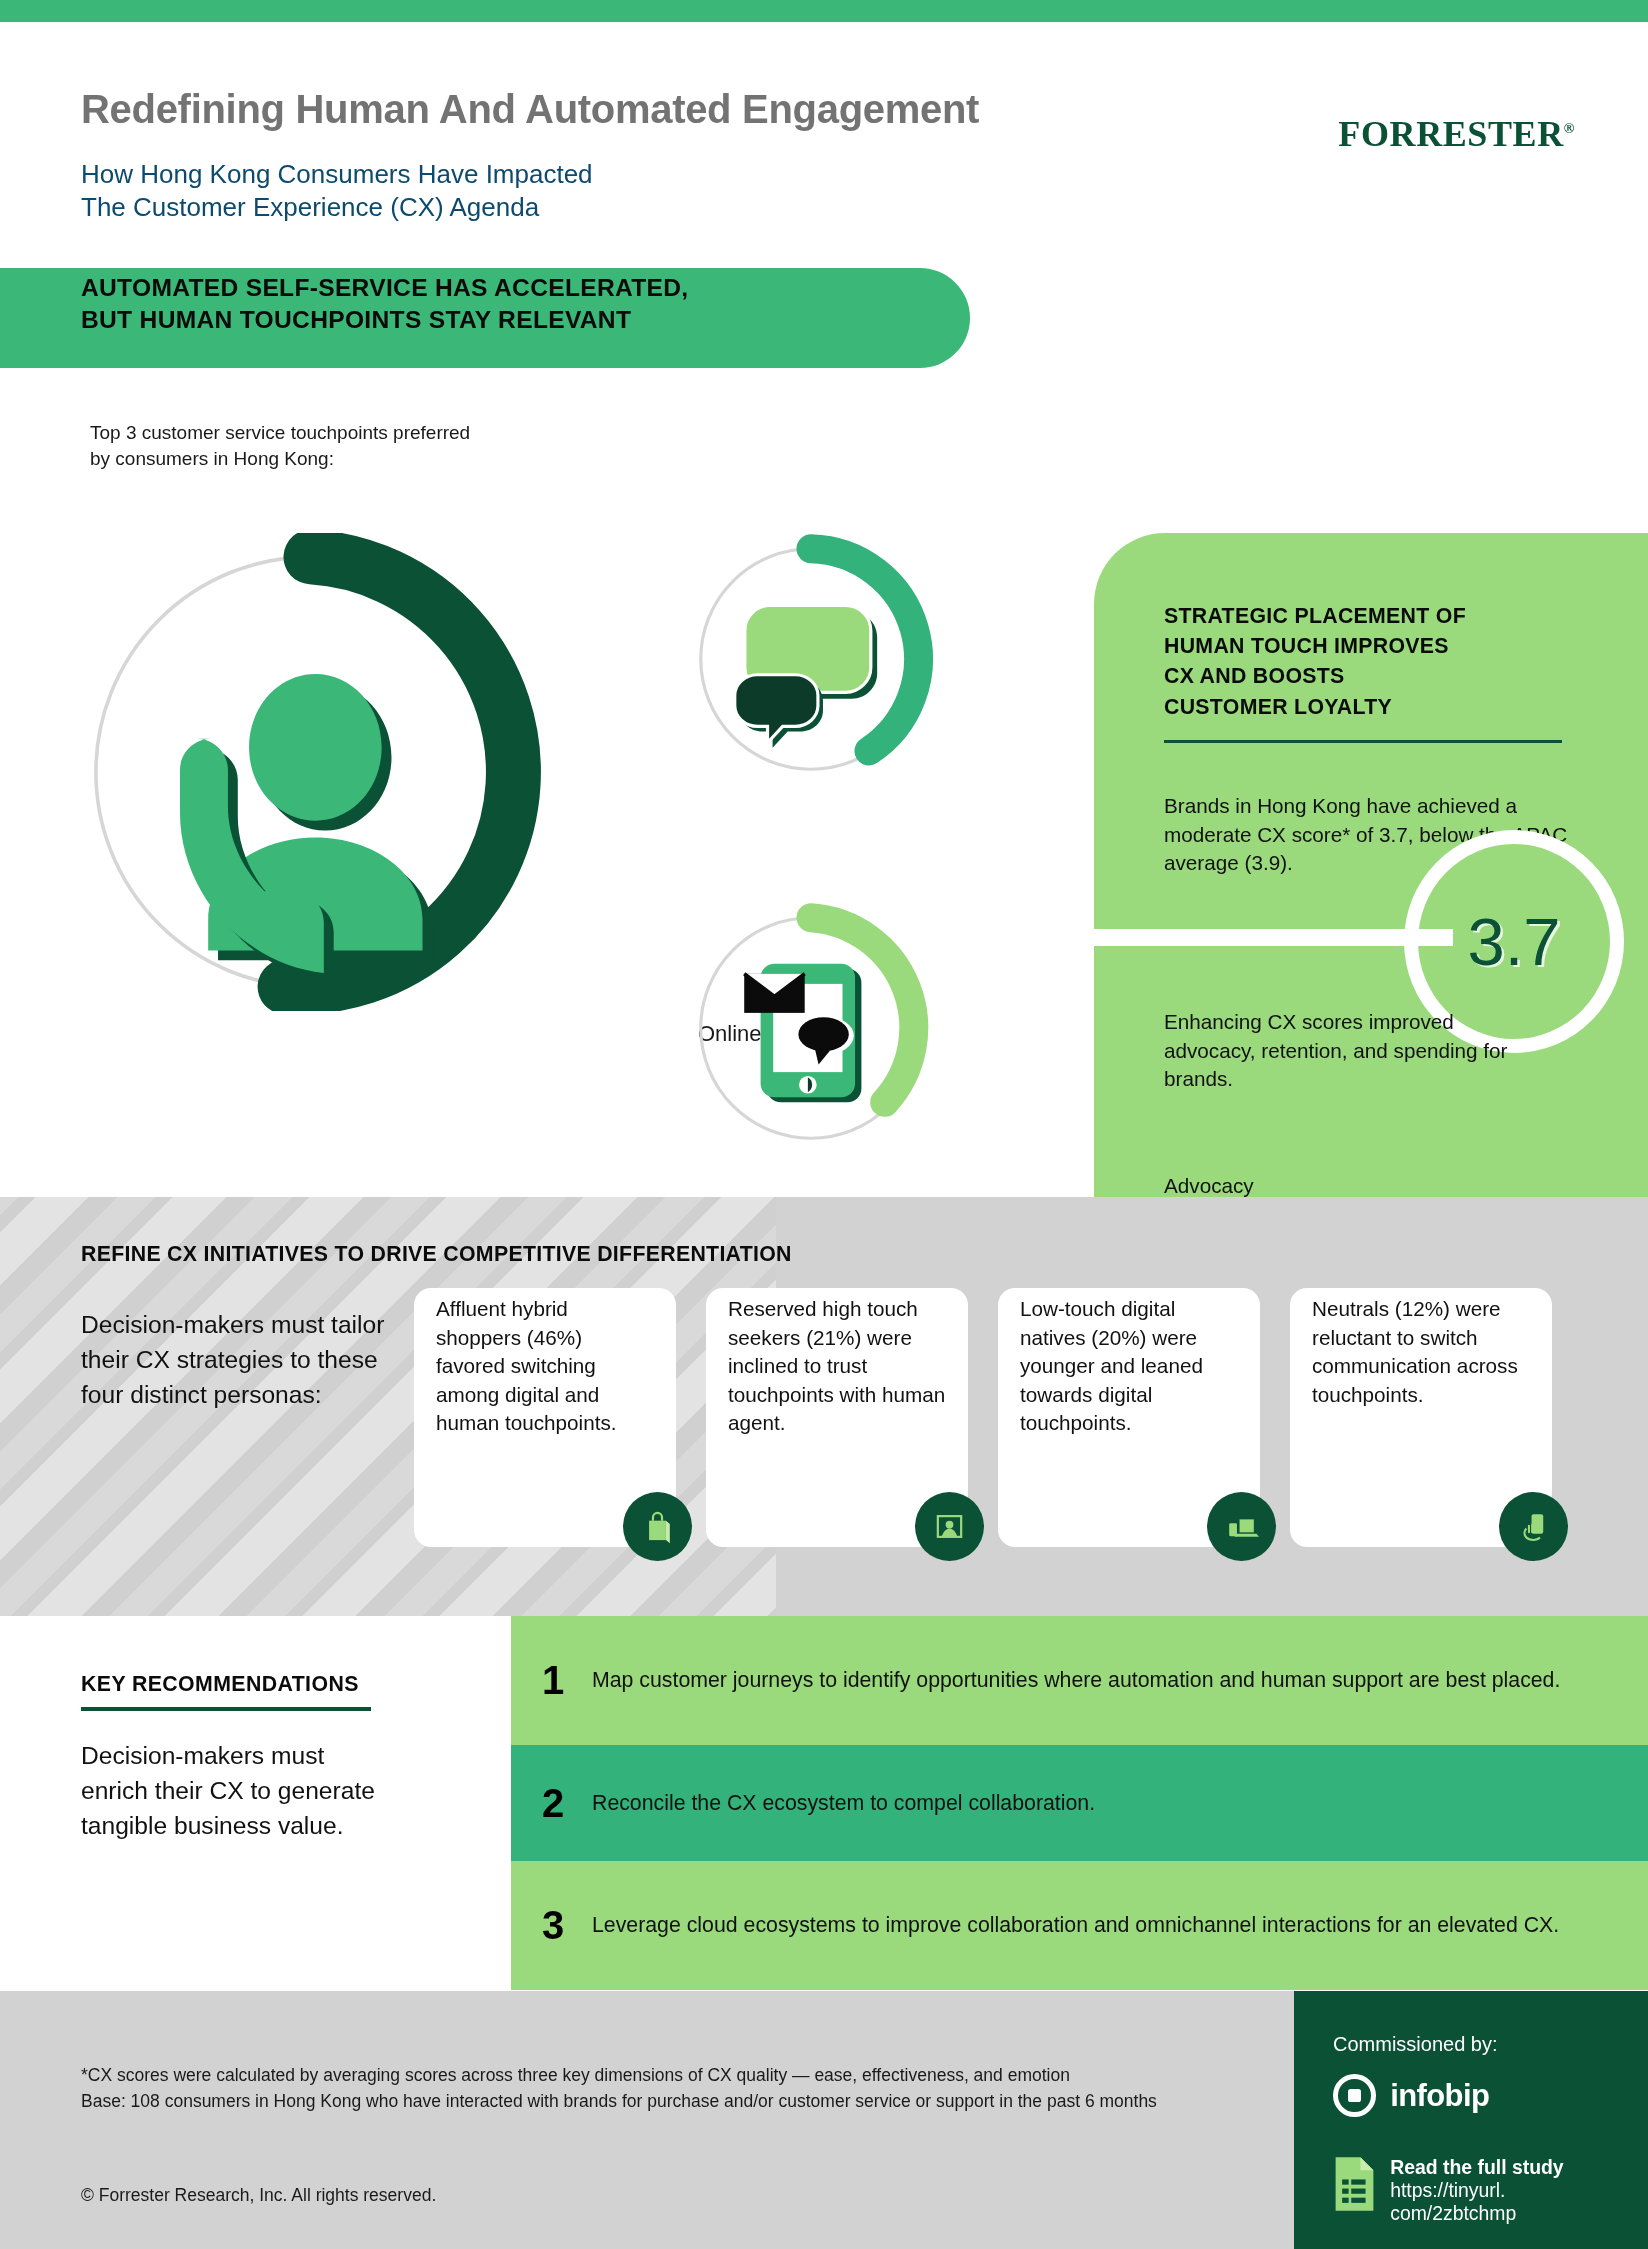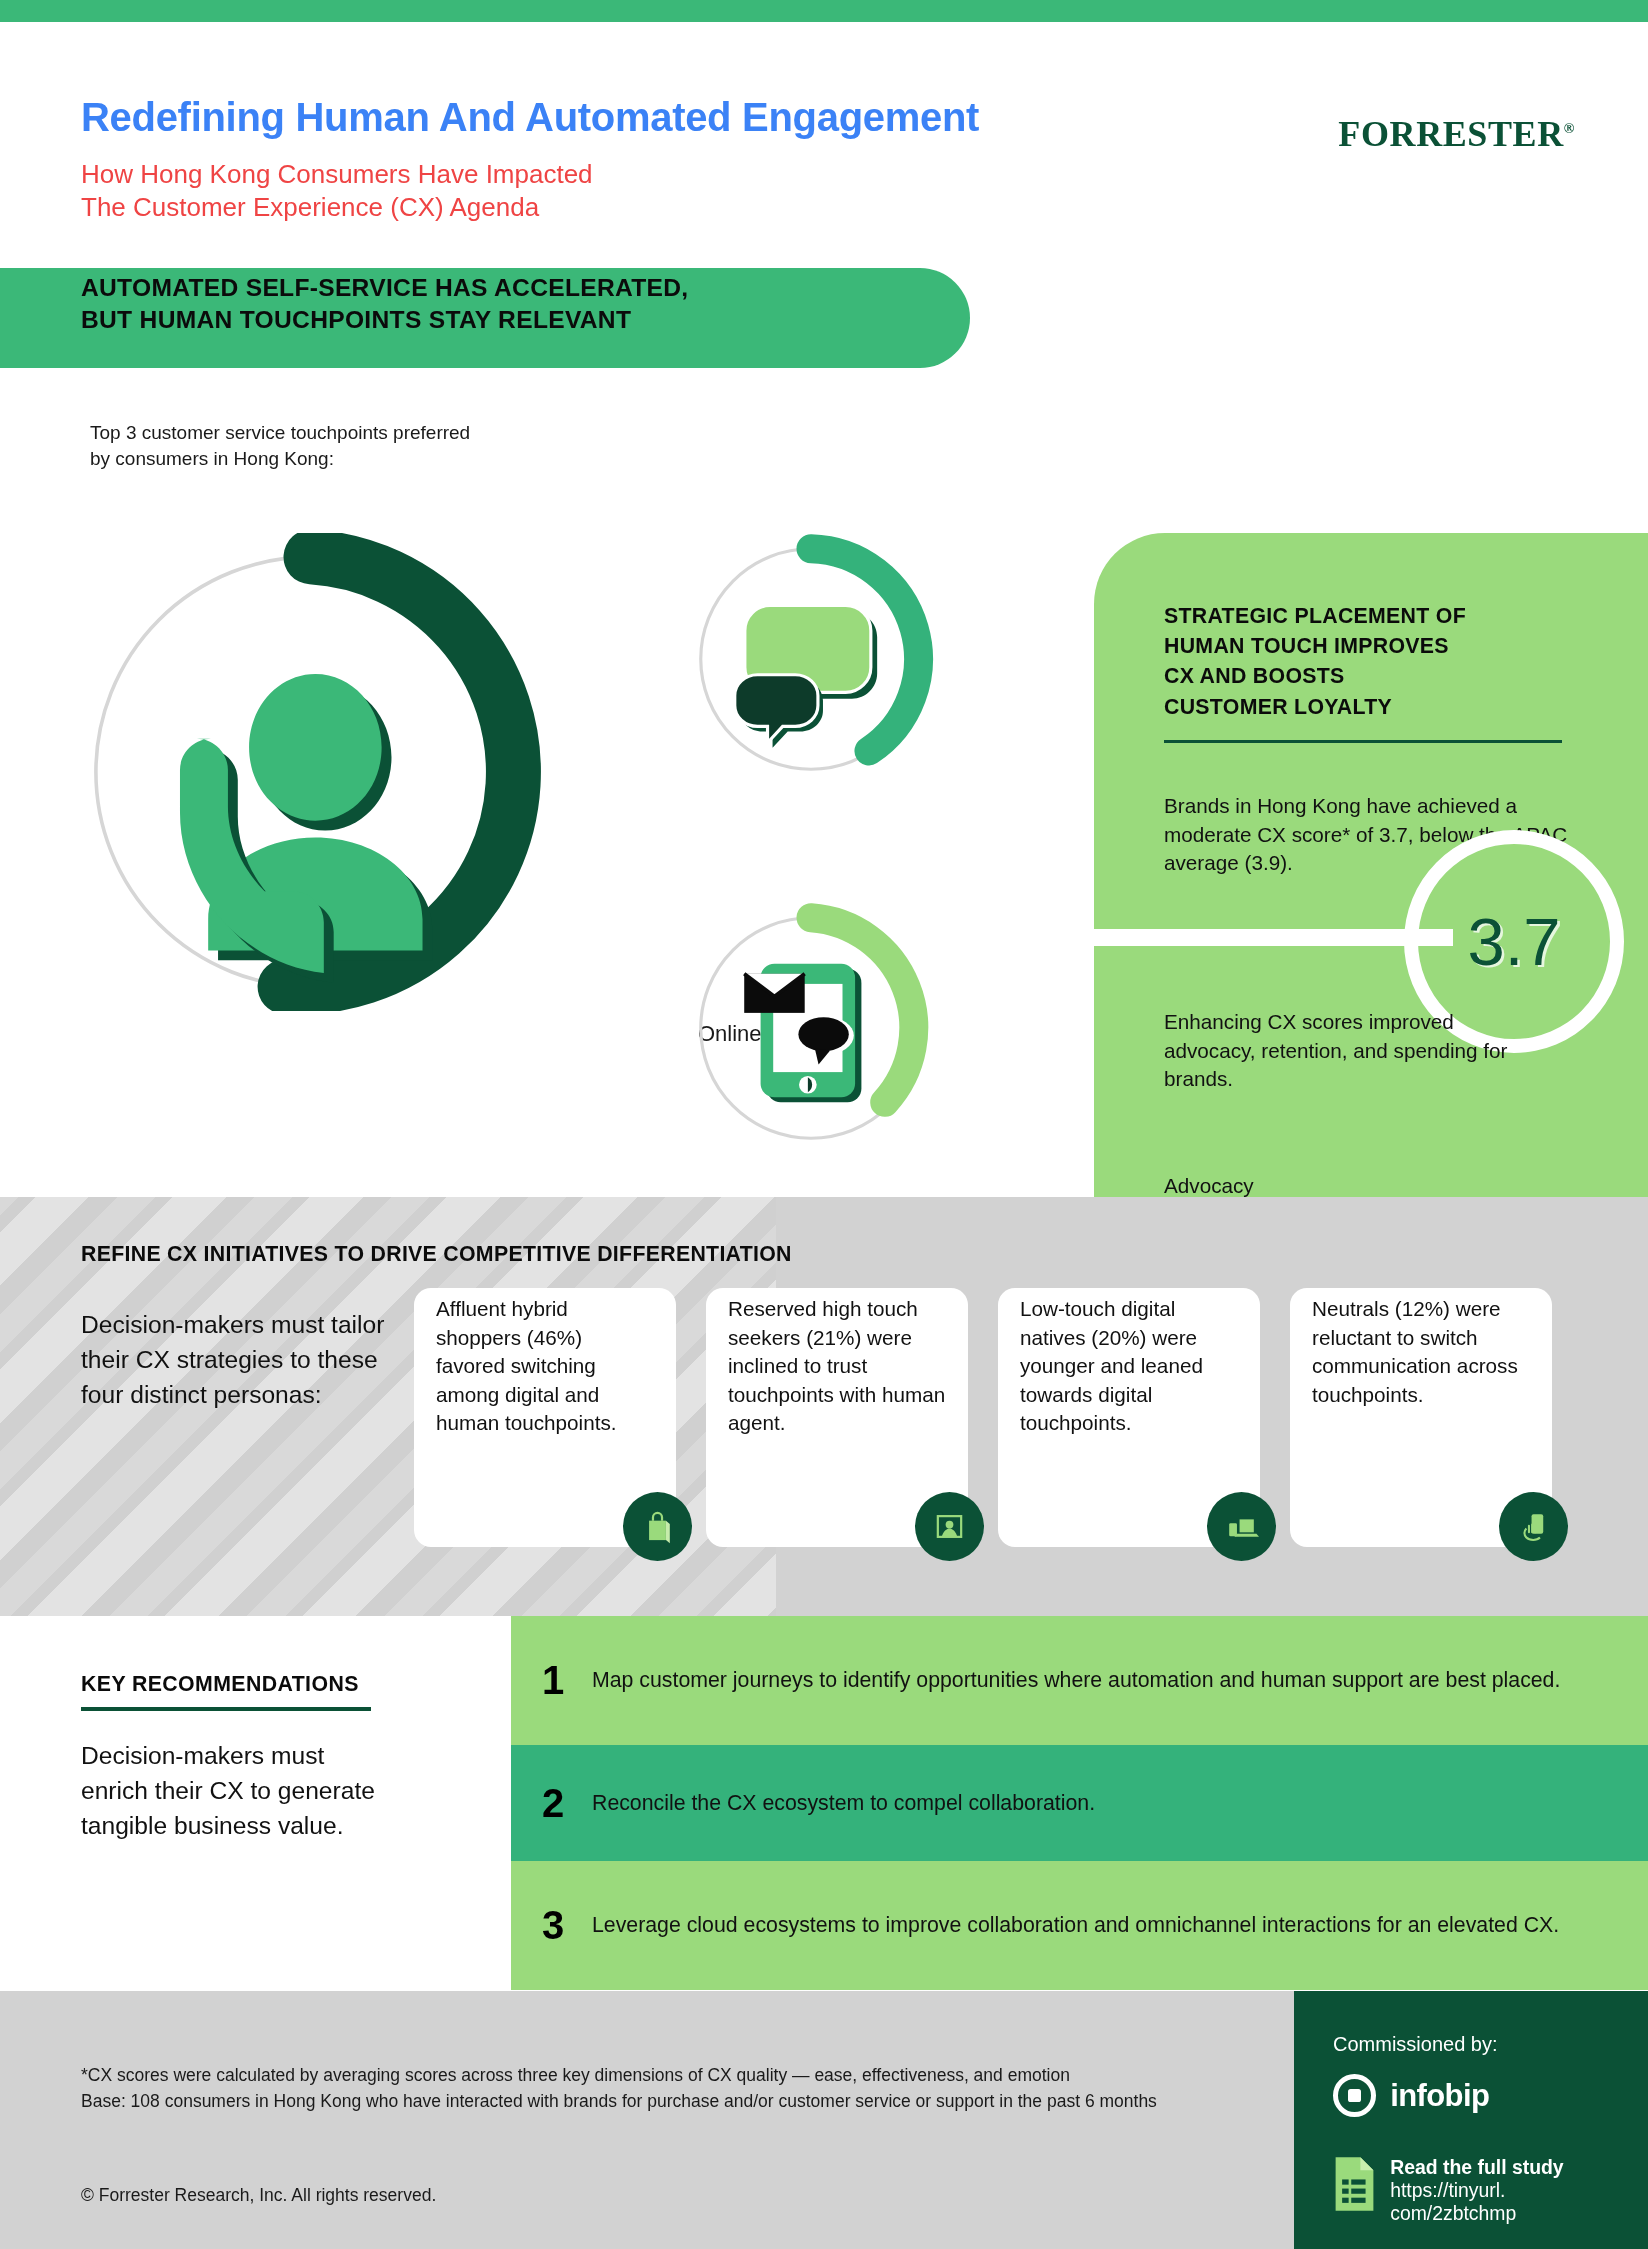--- a/index.html
+++ b/index.html
@@ -8,22 +8,22 @@
     width: 1649px; height: 2250px;
     font-family: "Liberation Sans", sans-serif;
     color:#111; position:relative; overflow:hidden;
   }
 
   
   .topbar { position:absolute; left:0; top:0; width:1649px; height:22px; background:#3bb878; }
 
   
   .header { position:absolute; left:0; top:22px; width:1649px; height:233px; }
-  .title { position:absolute; left:81px; top:65px; font-size:40px; font-weight:bold; letter-spacing:-0.3px; color:#3b82f6;margin-top:8px; }
-  .subtitle { position:absolute; left:81px; top:136px; font-size:26px; line-height:1.28; color:#ef4444; }
+  .title { position:absolute; left:81px; top:65px; font-size:40px; font-weight:bold; letter-spacing:-0.3px; color:#737373; }
+  .subtitle { position:absolute; left:81px; top:136px; font-size:26px; line-height:1.28; color:#0c4a6e; }
   .logo { position:absolute; right:74px; top:91px; font-family:"Liberation Serif", serif;
           font-size:36px; font-weight:bold; color:#0b5136; letter-spacing:0.6px; }
   .logo .reg { font-size:14.2px; vertical-align:super; }
 
   
   .sec1 { position:absolute; left:0; top:255px; width:1649px; height:943px; background:#fff; }
 
   .banner { position:absolute; left:0; top:13px; width:970px; height:100px;
             background:#3bb878; border-radius:0 50px 50px 0; }
   .banner-txt { position:absolute; left:81px; top:17px; font-size:24.6px; font-weight:bold;

